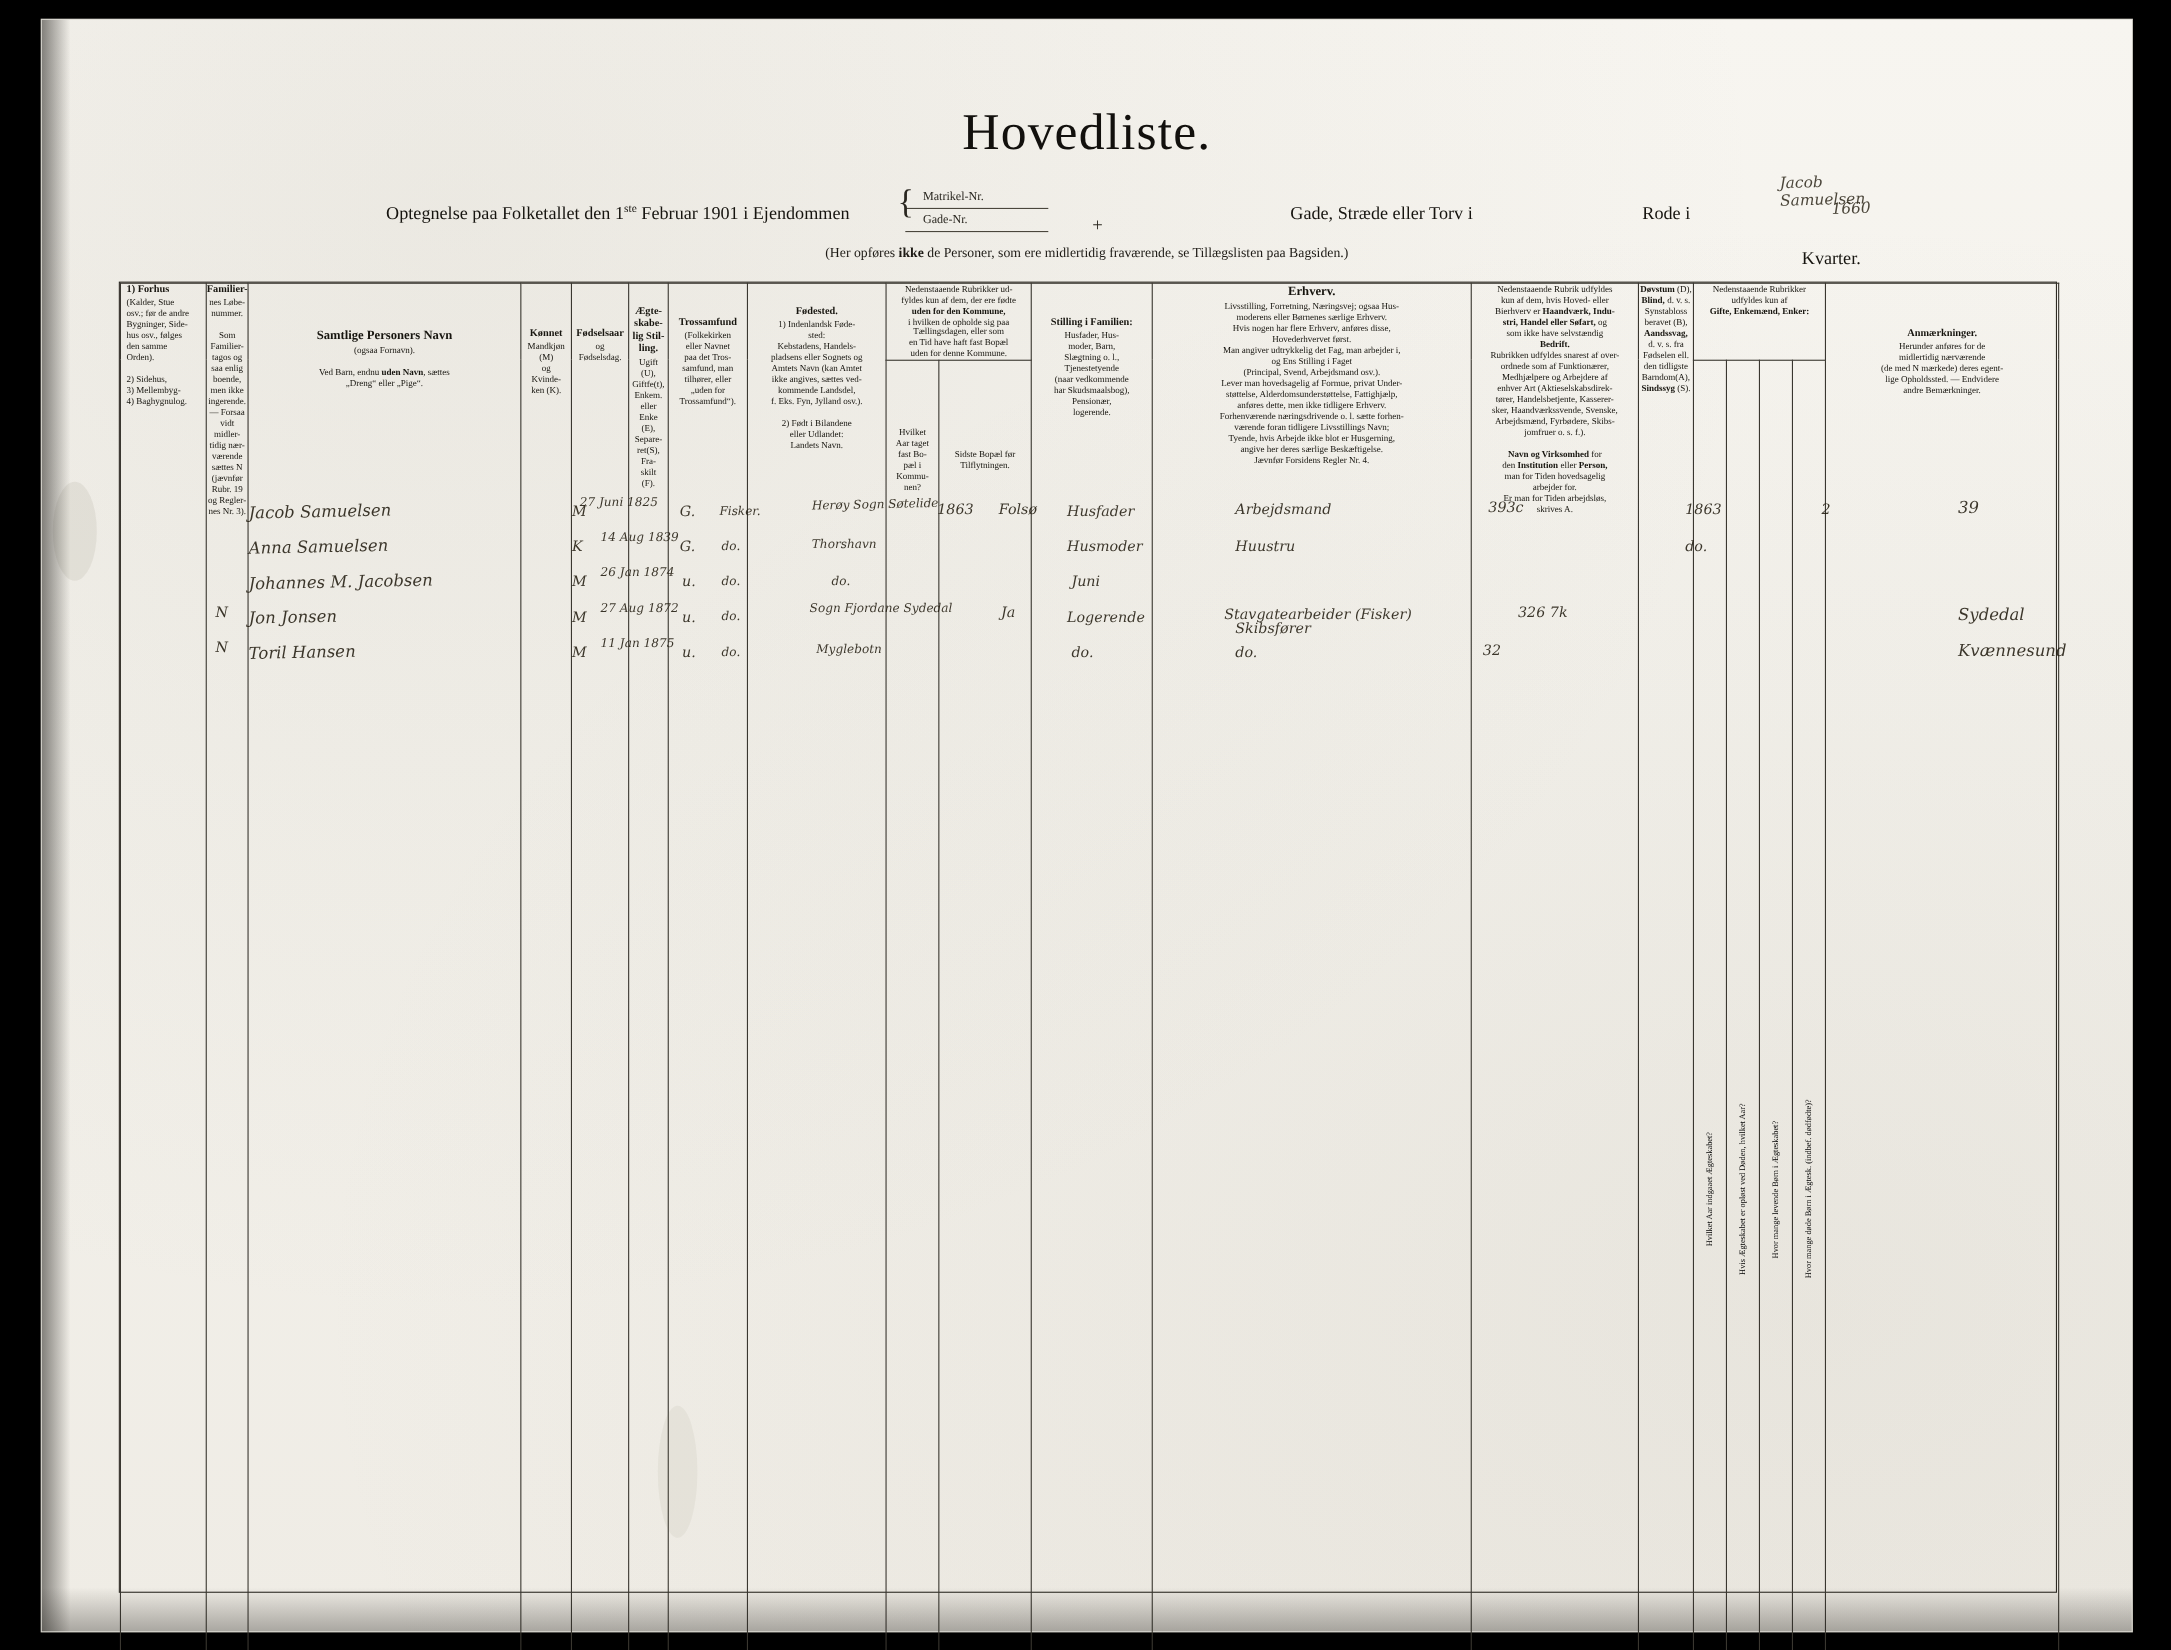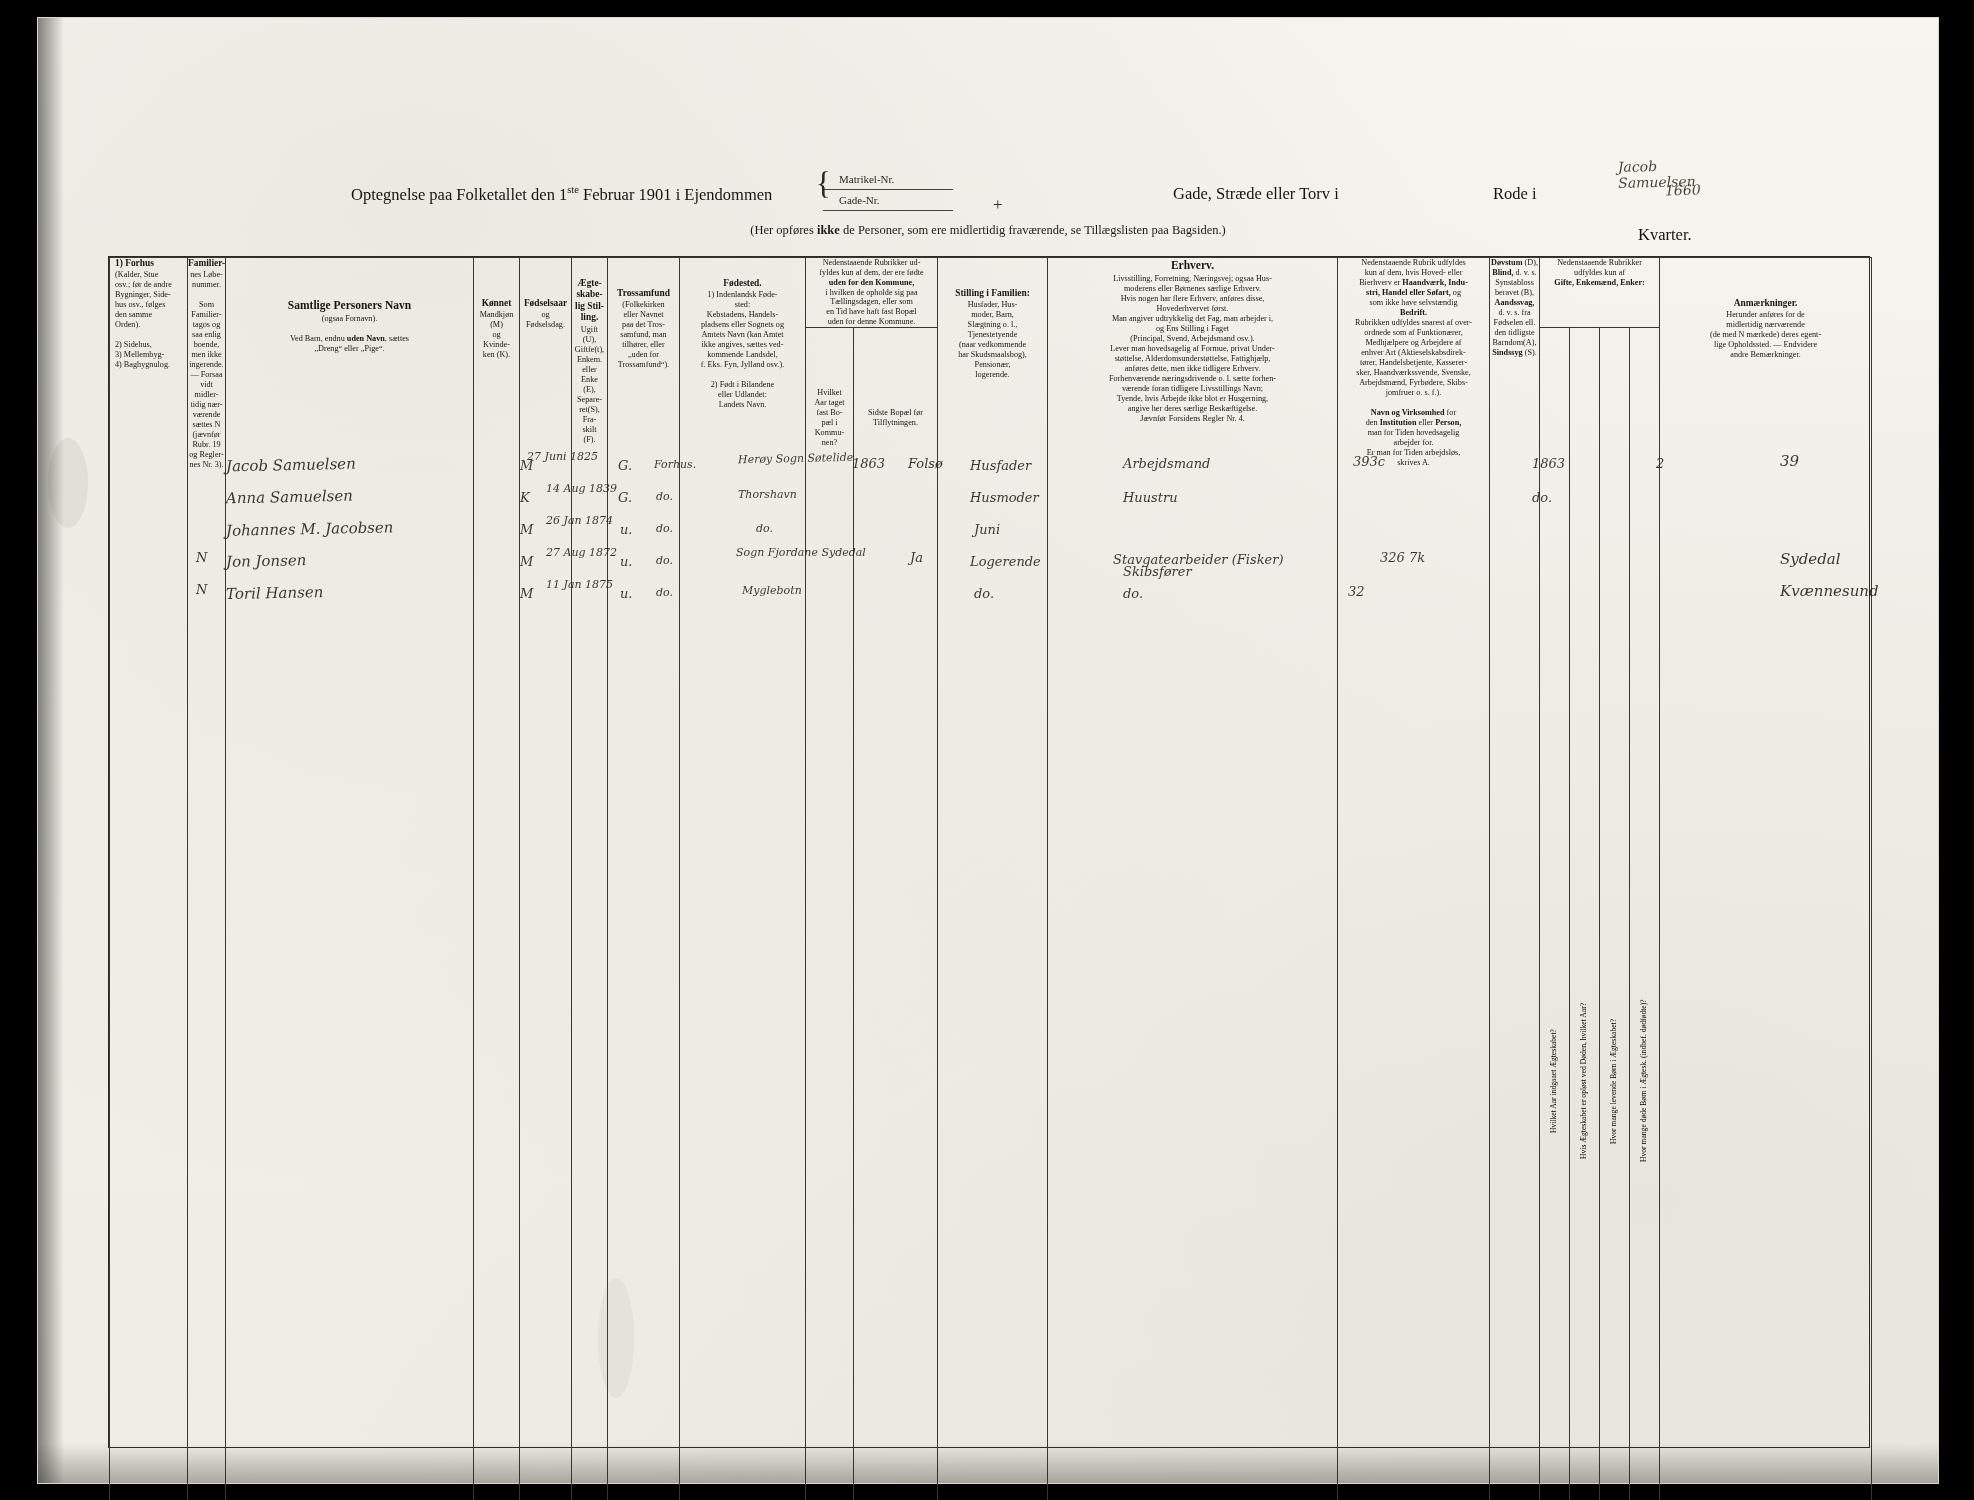--- a/index.html
+++ b/index.html
@@ -251,20 +251,21 @@
     background: rgba(120,112,92,0.10);
     pointer-events: none;
   }
 </style>
 </head>
 <body>
 
 <div class="page">
   <div class="paper-noise"></div>
 
+  <div class="title">Hovedliste.</div>
 
   <div class="subtitle-row">
     <div class="subtitle-main">
       Optegnelse paa Folketallet den 1<sup>ste</sup> Februar 1901 i Ejendommen
     </div>
 
     <div class="matrikkel-box">
       <span class="brace">{</span>
       <div class="matrikkel-line">Matrikel-Nr.</div>
       <div class="matrikkel-line">Gade-Nr.</div>
@@ -461,21 +462,21 @@
     </tbody>
       </table>
   </div>
 
   <div class="hand-layer">
 
     <div class="hw r1" style="left:118px; top:200px;">Jacob Samuelsen</div>
     <div class="hw s" style="left:412px; top:202px;">M</div>
     <div class="hw xs" style="left:419px; top:194px;text-align:right;">27 Juni 1825</div>
     <div class="hw s" style="left:510px; top:202px;">G.</div>
-    <div class="hw xs" style="left:546px; top:202px;">Forhus.</div>
+    <div class="hw xs" style="left:546px; top:202px;">Fisker.</div>
     <div class="hw xs r1" style="left:630px; top:196px;">Herøy Sogn Søtelide</div>
     <div class="hw s" style="left:744px; top:200px;">1863</div>
     <div class="hw s" style="left:800px; top:200px;">Folsø</div>
     <div class="hw s" style="left:862px; top:202px;">Husfader</div>
     <div class="hw s" style="left:1015px; top:200px;">Arbejdsmand</div>
     <div class="hw s" style="left:1245px; top:198px;">393c</div>
     <div class="hw s" style="left:1424px; top:200px;">1863</div>
     <div class="hw s" style="left:1548px; top:200px;">2</div>
     <div class="hw" style="left:1672px; top:196px;">39</div>
 

